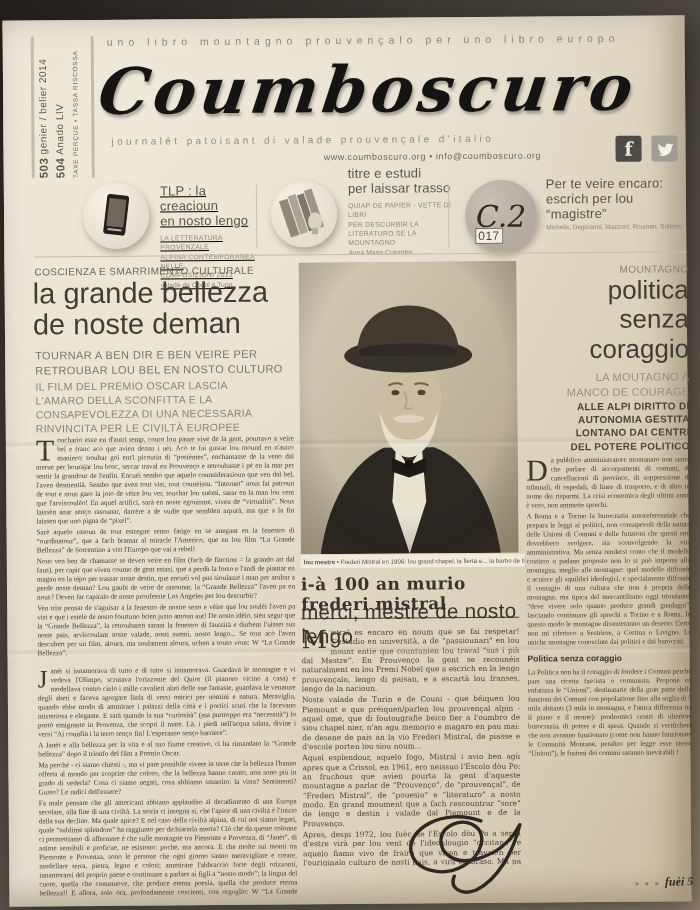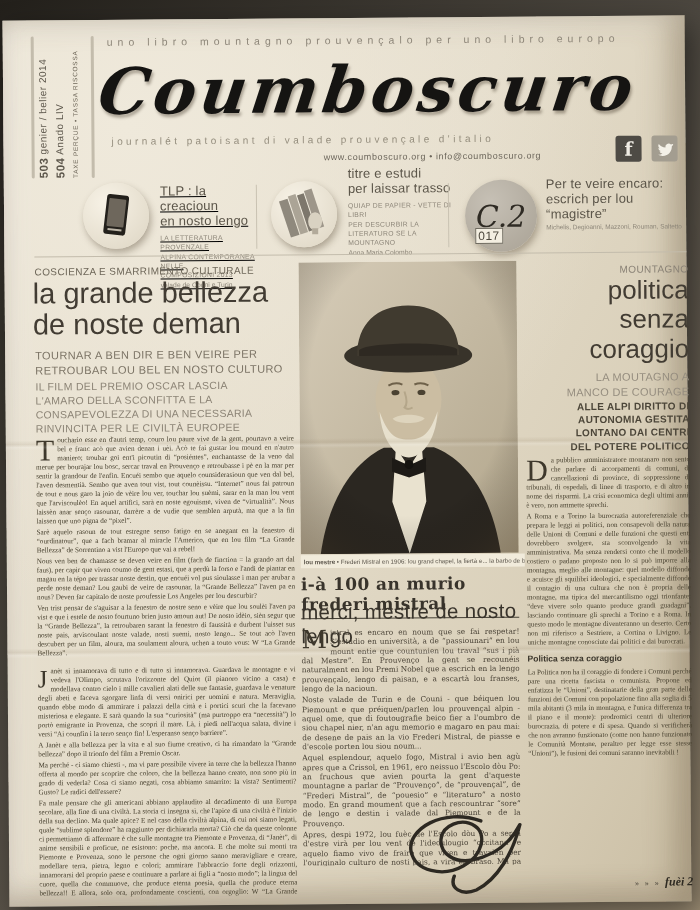--- a/index.html
+++ b/index.html
@@ -248,19 +248,19 @@
 LONTANO DAI CENTRI
 DEL POTERE POLITICO</div>
     <div class="abs body-serif" style="left:520px;top:440px;width:164px;height:408px;font-size:7.1px;line-height:1.27;overflow:hidden;">
       <p><span class="dropcap dc-big">D</span><span>a pubblico amministratore montanaro non sento che parlare di accorpamenti di comuni, di cancellazioni di province, di soppressione di tribunali, di ospedali, di linee di trasporto, e di altro in nome dei risparmi. La crisi economica degli ultimi anni, è vero, non ammette sprechi.</span></p>
       <p>A Roma e a Torino la burocrazia autoreferenziale che prepara le leggi ai politici, non consapevoli della natura delle Unioni di Comuni e delle funzioni che questi enti dovrebbero svolgere, sta sconvolgendo la vita amministrativa. Ma senza rendersi conto che il modello costiero o padano proposto non lo si può imporre alla montagna, meglio alle montagne: quel modello diffonde e acuisce gli squilibri ideologici, e specialmente diffonde il contagio di una cultura che non è propria delle montagne, ma tipica del mercantilismo oggi trionfante: “deve vivere solo quanto produce grandi guadagni”, lasciando continuare gli sprechi a Torino e a Roma. In questo modo le montagne diventeranno un deserto. Certo non mi riferisco a Sestriere, a Cortina o Livigno. Le uniche montagne conosciute dai politici e dai burocrati.</p>
       <p class="subhead">Politica senza coraggio</p>
       <p>La Politica non ha il coraggio di fondere i Comuni perché pare una ricetta fascista o comunista. Propone ed enfatizza le “Unioni”, destinatarie della gran parte delle funzioni dei Comuni con popolazione fino alla soglia di 5 mila abitanti (3 mila in montagna, e l'unica differenza tra il piano e il monte): prodromici centri di ulteriore burocrazia, di potere e di spesa. Quando si verificherà che non avranno funzionato (come non hanno funzionato le Comunità Montane, peraltro per legge esse stesse “Unioni”), le fusioni dei comuni saranno inevitabili !</p>
     </div>
     <div class="abs" style="left:520px;top:856px;width:164px;text-align:right;">
       <span class="cont-pre">» » »</span>
-      <span class="cont">fuèi 2</span>
+      <span class="cont">fuèi 5</span>
     </div>
   </div>
 
   <div class="crease" style="top:420px;"></div>
   <div class="crease" style="top:628px;"></div>
 </div>
 
 </body></html>

